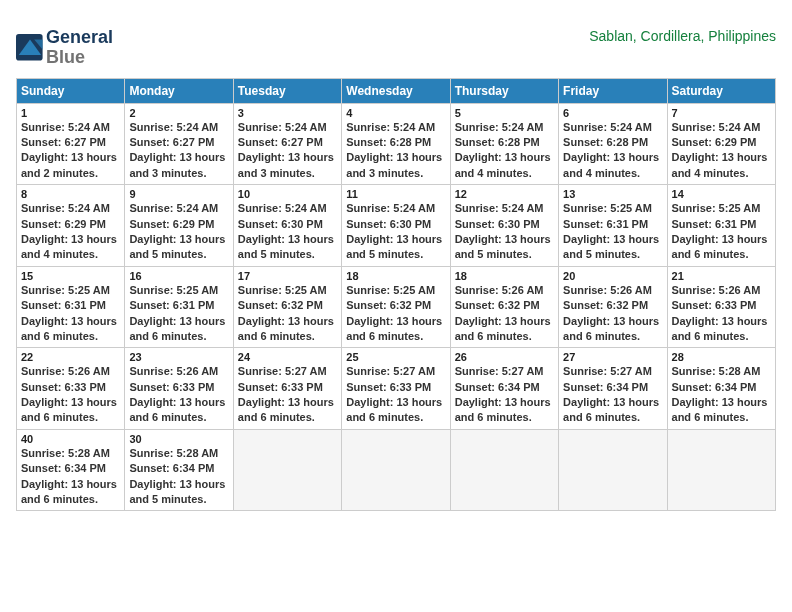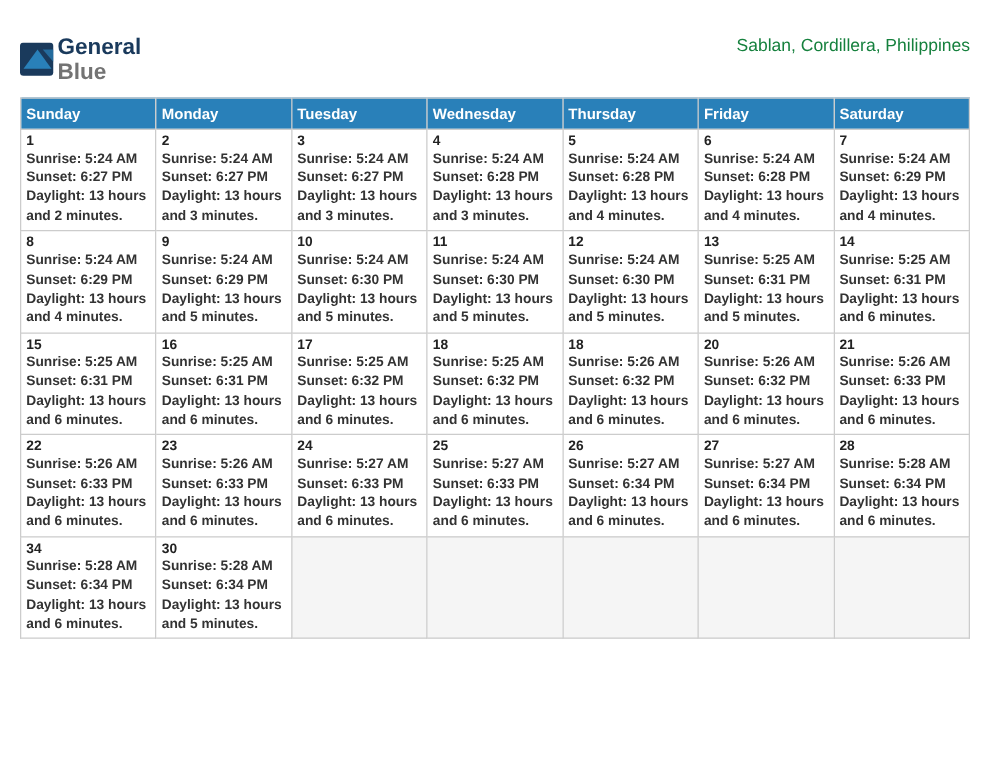--- a/index.html
+++ b/index.html
@@ -242,21 +242,21 @@
             <span class="day-num">27</span>
             <div class="day-info">Sunrise: 5:27 AM<br>Sunset: 6:34 PM<br>Daylight: 13 hours and 6 minutes.</div>
           </td>
           <td>
             <span class="day-num">28</span>
             <div class="day-info">Sunrise: 5:28 AM<br>Sunset: 6:34 PM<br>Daylight: 13 hours and 6 minutes.</div>
           </td>
         </tr>
         <tr>
           <td>
-            <span class="day-num">34</span>
+            <span class="day-num">40</span>
             <div class="day-info">Sunrise: 5:28 AM<br>Sunset: 6:34 PM<br>Daylight: 13 hours and 6 minutes.</div>
           </td>
           <td>
             <span class="day-num">30</span>
             <div class="day-info">Sunrise: 5:28 AM<br>Sunset: 6:34 PM<br>Daylight: 13 hours and 5 minutes.</div>
           </td>
           <td class="empty-cell"></td>
           <td class="empty-cell"></td>
           <td class="empty-cell"></td>
           <td class="empty-cell"></td>

